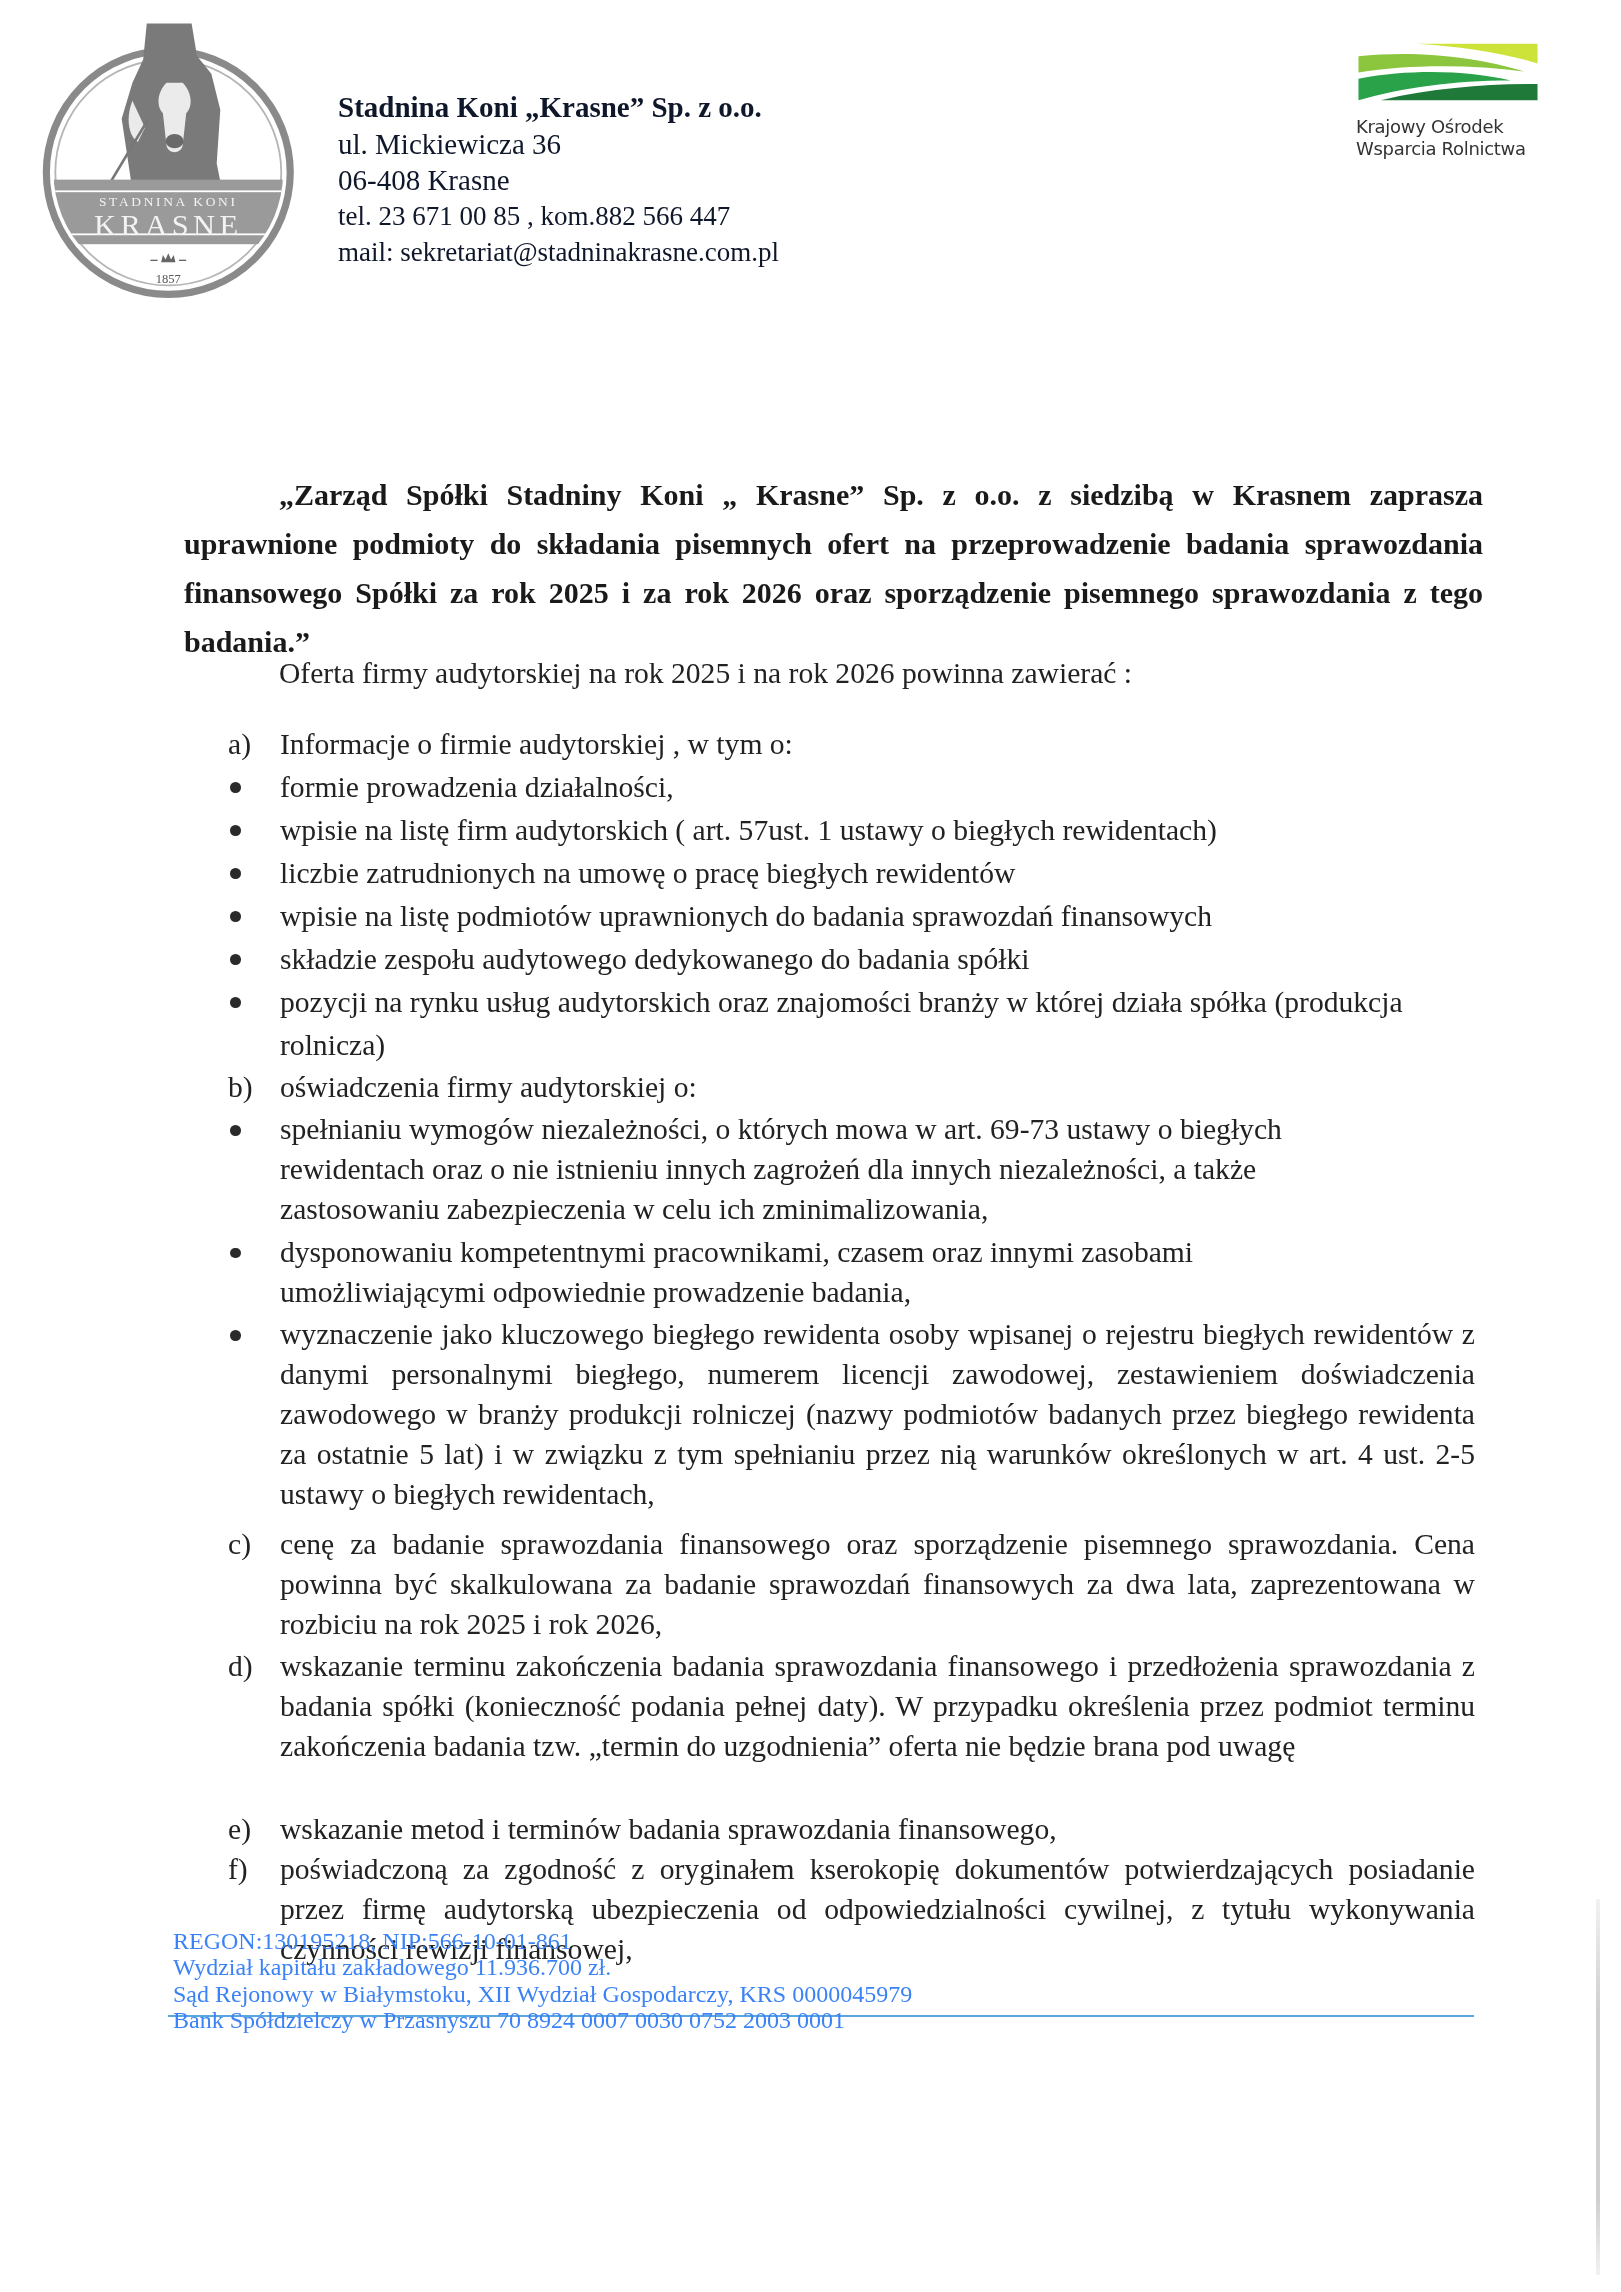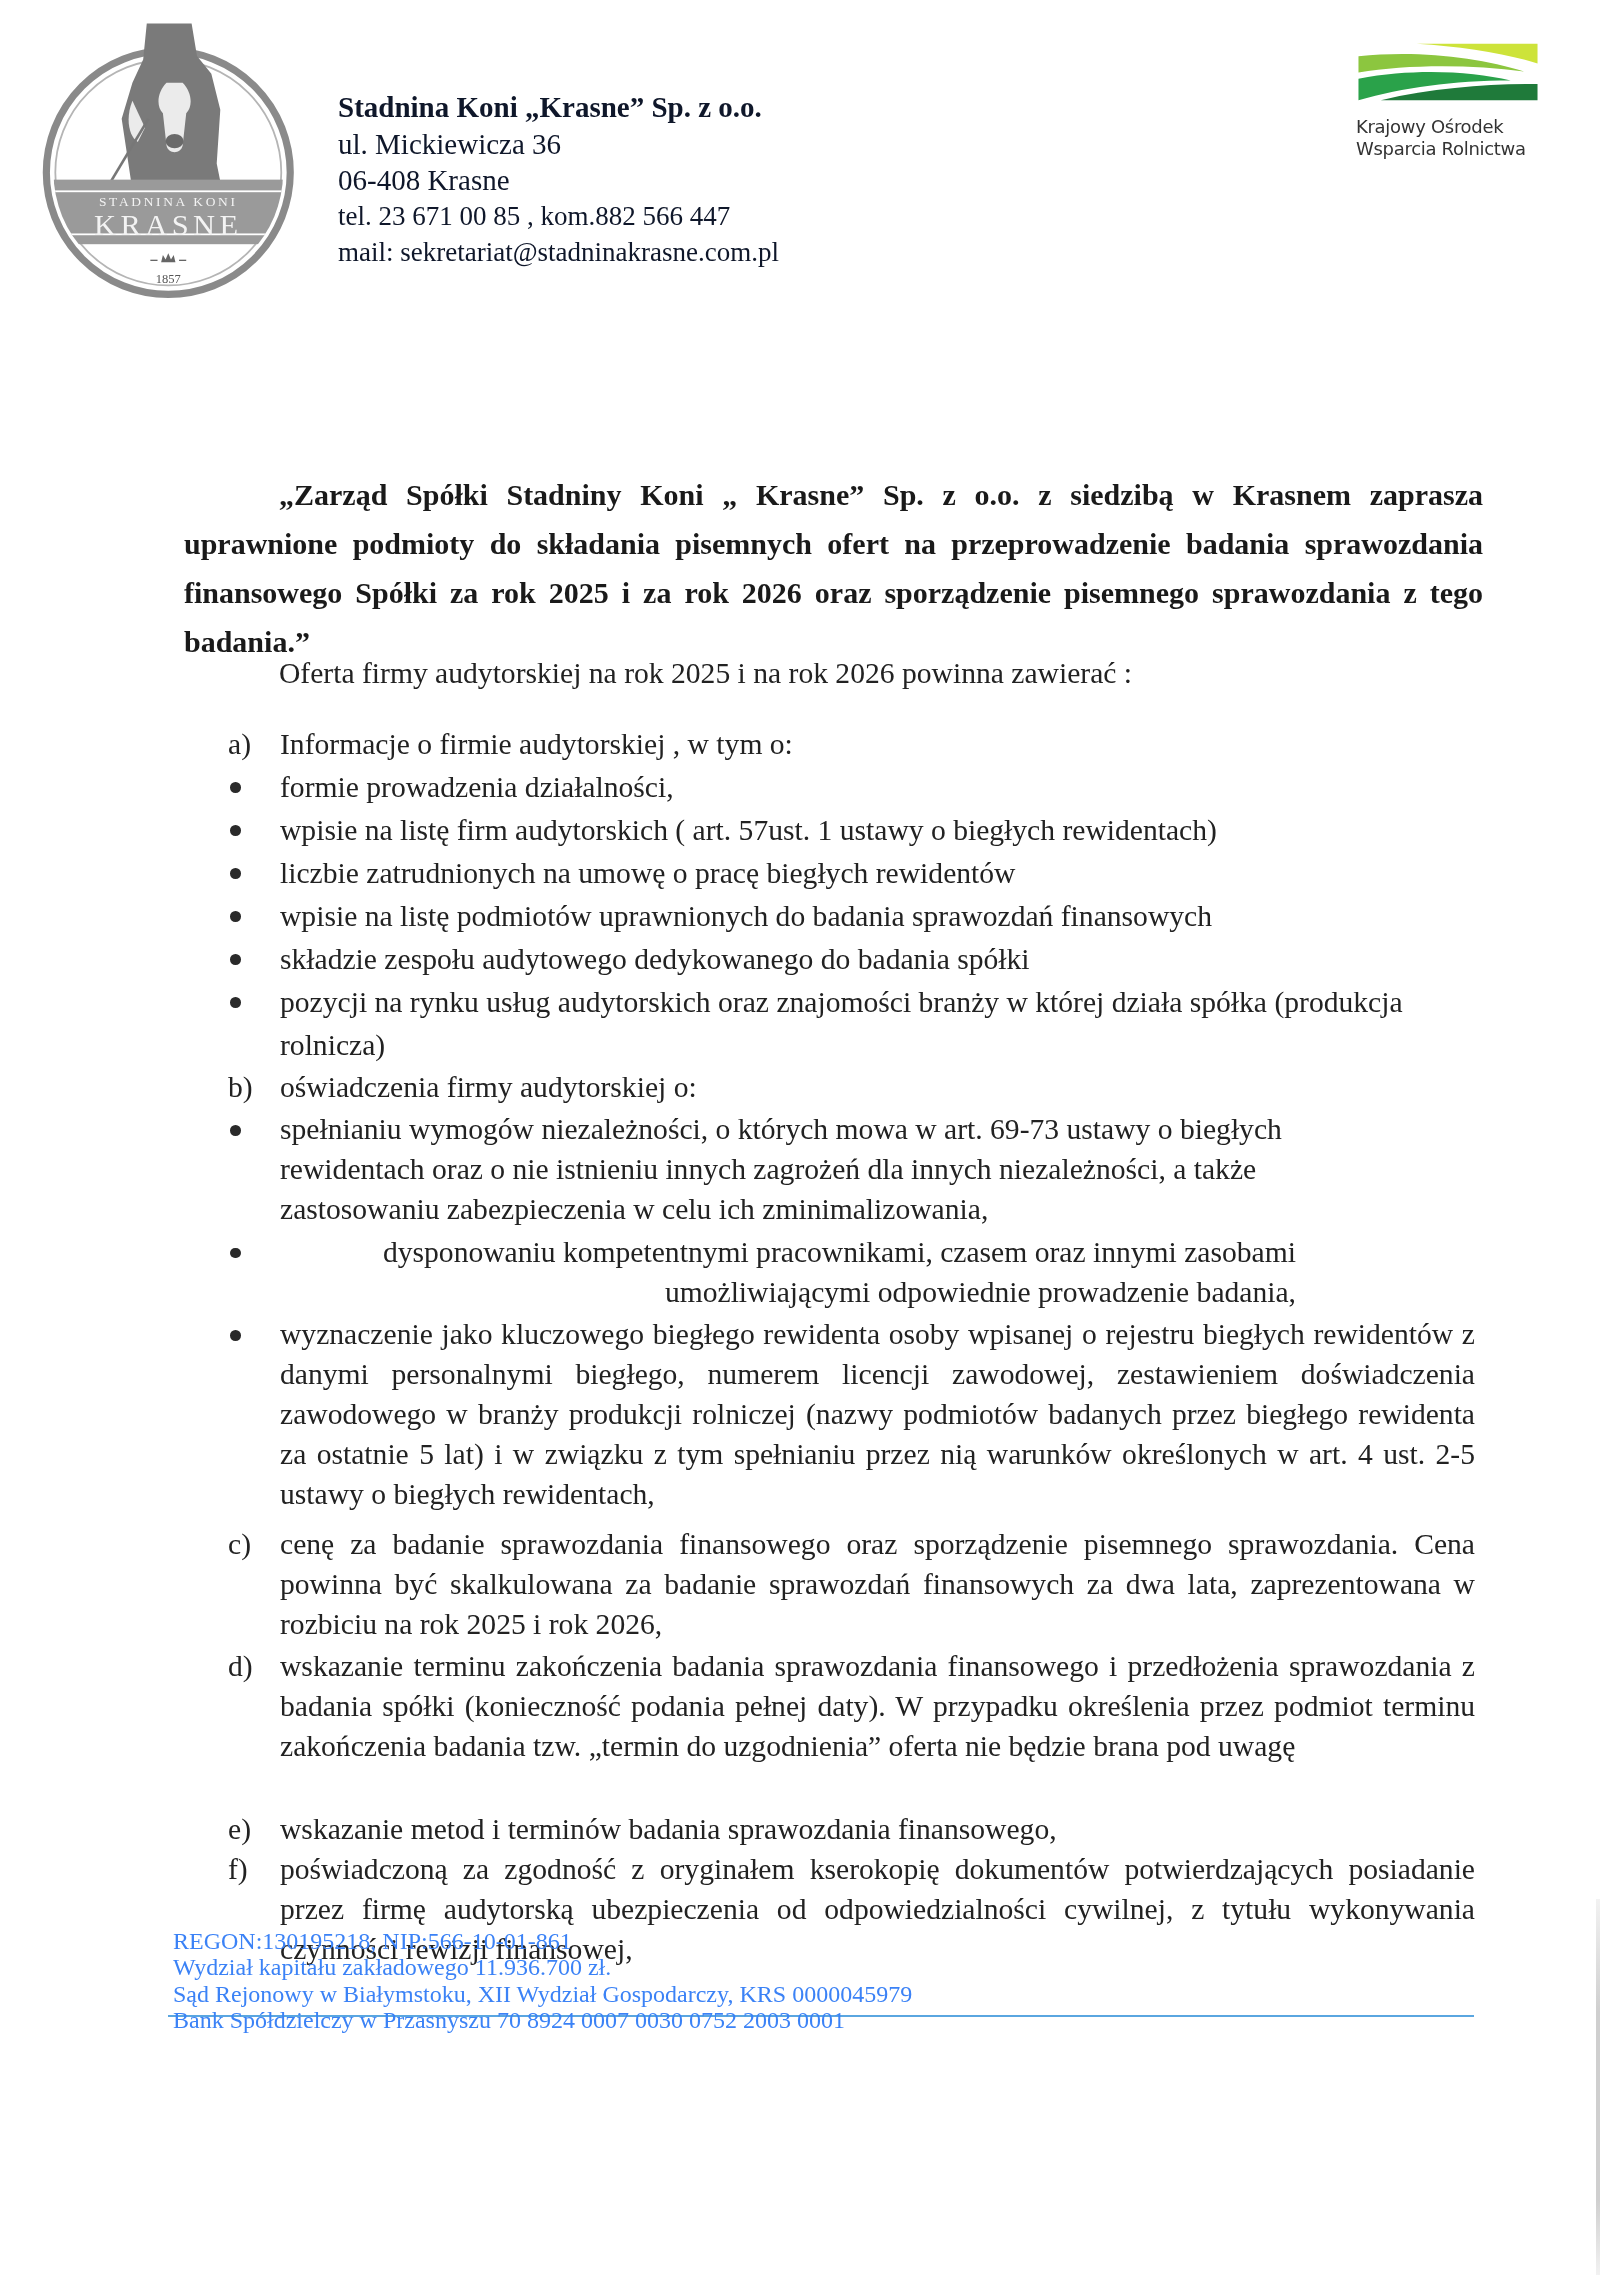--- a/index.html
+++ b/index.html
@@ -113,21 +113,21 @@
   <div class="row" style="line-height:43px;"><span class="bullet"></span><span>wpisie na listę firm audytorskich ( art. 57ust. 1 ustawy o biegłych rewidentach)</span></div>
   <div class="row" style="line-height:43px;"><span class="bullet"></span><span>liczbie zatrudnionych na umowę o pracę biegłych rewidentów</span></div>
   <div class="row" style="line-height:43px;"><span class="bullet"></span><span>wpisie na listę podmiotów uprawnionych do badania sprawozdań finansowych</span></div>
   <div class="row" style="line-height:43px;"><span class="bullet"></span><span>składzie zespołu audytowego dedykowanego do badania spółki</span></div>
   <div class="row" style="line-height:43px; text-align:left; padding-right:63px;"><span class="bullet"></span><span>pozycji na rynku usług audytorskich oraz znajomości branży w której działa spółka (produkcja rolnicza)</span></div>
 </div>
 
 <div class="abs list" style="top:1066px;">
   <div class="row" style="line-height:43px;"><span class="mark">b)</span><span>oświadczenia firmy audytorskiej o:</span></div>
   <div class="row" style="line-height:40px; text-align:left; padding-right:81px;"><span class="bullet"></span><span>spełnianiu wymogów niezależności, o których mowa w art. 69-73 ustawy o biegłych rewidentach oraz o nie istnieniu innych zagrożeń dla innych niezależności, a także zastosowaniu zabezpieczenia w celu ich zminimalizowania,</span></div>
-  <div class="row" style="line-height:40px; text-align:right; padding-right:179px; margin-top:2.7px;"><span class="bullet"></span><span>dysponowaniu kompetentnymi pracownikami, czasem oraz innymi zasobami umożliwiającymi odpowiednie prowadzenie badania,</span></div>
+  <div class="row" style="line-height:40px; text-align:left; padding-right:179px; margin-top:2.7px;"><span class="bullet"></span><span>dysponowaniu kompetentnymi pracownikami, czasem oraz innymi zasobami umożliwiającymi odpowiednie prowadzenie badania,</span></div>
   <div class="row" style="line-height:40px; margin-top:2.7px;"><span class="bullet"></span><span>wyznaczenie jako kluczowego biegłego rewidenta osoby wpisanej o rejestru biegłych rewidentów z danymi personalnymi biegłego, numerem licencji zawodowej, zestawieniem doświadczenia zawodowego w branży produkcji rolniczej (nazwy podmiotów badanych przez biegłego rewidenta za ostatnie 5 lat) i w związku z tym spełnianiu przez nią warunków określonych w art. 4 ust. 2-5 ustawy o biegłych rewidentach,</span></div>
 </div>
 
 <div class="abs list" style="top:1524px;">
   <div class="row" style="line-height:40px;"><span class="mark">c)</span><span>cenę za badanie sprawozdania finansowego oraz sporządzenie pisemnego sprawozdania. Cena powinna być skalkulowana za badanie sprawozdań finansowych za dwa lata, zaprezentowana w rozbiciu na rok 2025 i rok 2026,</span></div>
 </div>
 <div class="abs list" style="top:1646px;">
   <div class="row" style="line-height:40px;"><span class="mark">d)</span><span>wskazanie terminu zakończenia badania sprawozdania finansowego i przedłożenia sprawozdania z badania spółki (konieczność podania pełnej daty). W przypadku określenia przez podmiot terminu zakończenia badania tzw. „termin do uzgodnienia” oferta nie będzie brana pod uwagę</span></div>
 </div>
 <div class="abs list" style="top:1809px;">

